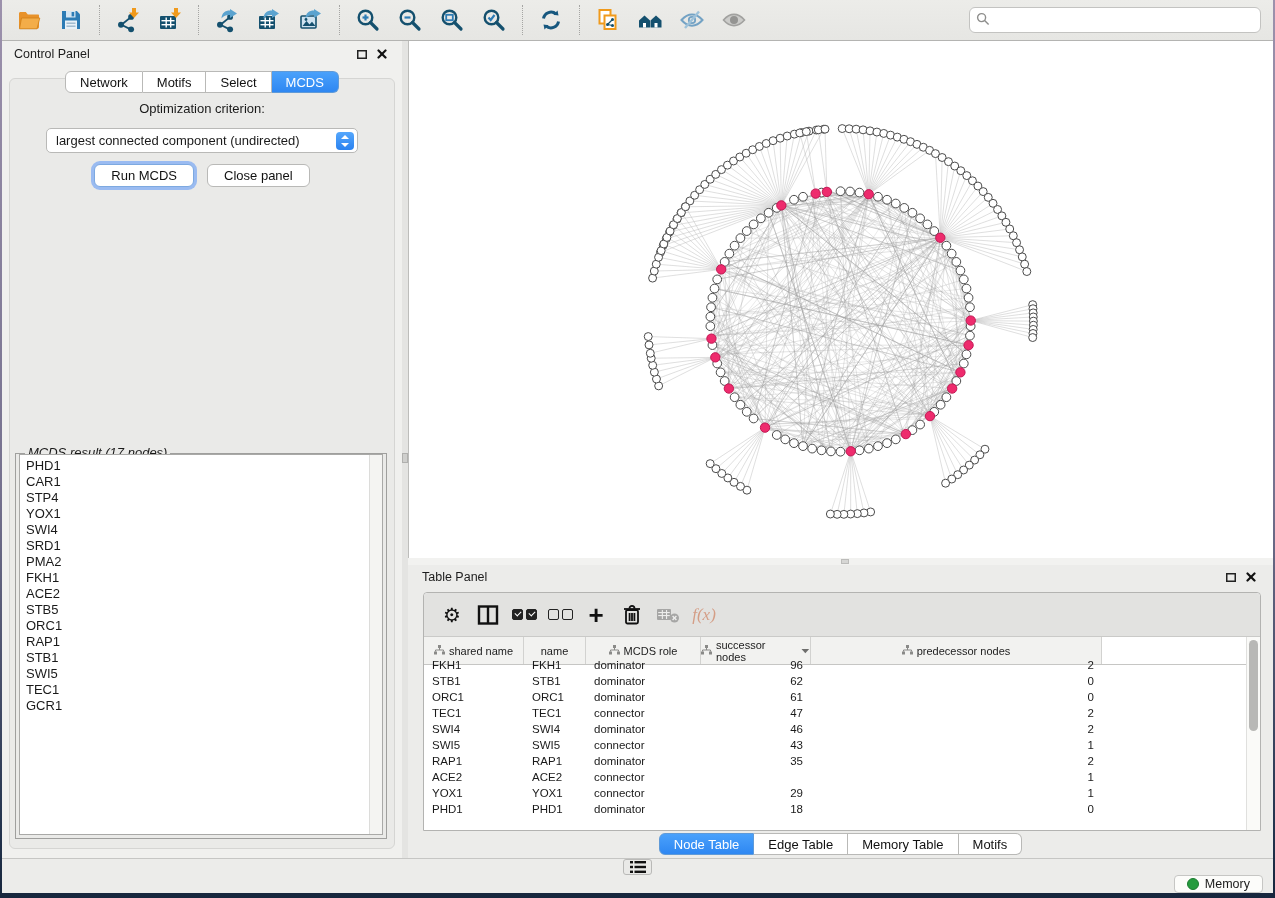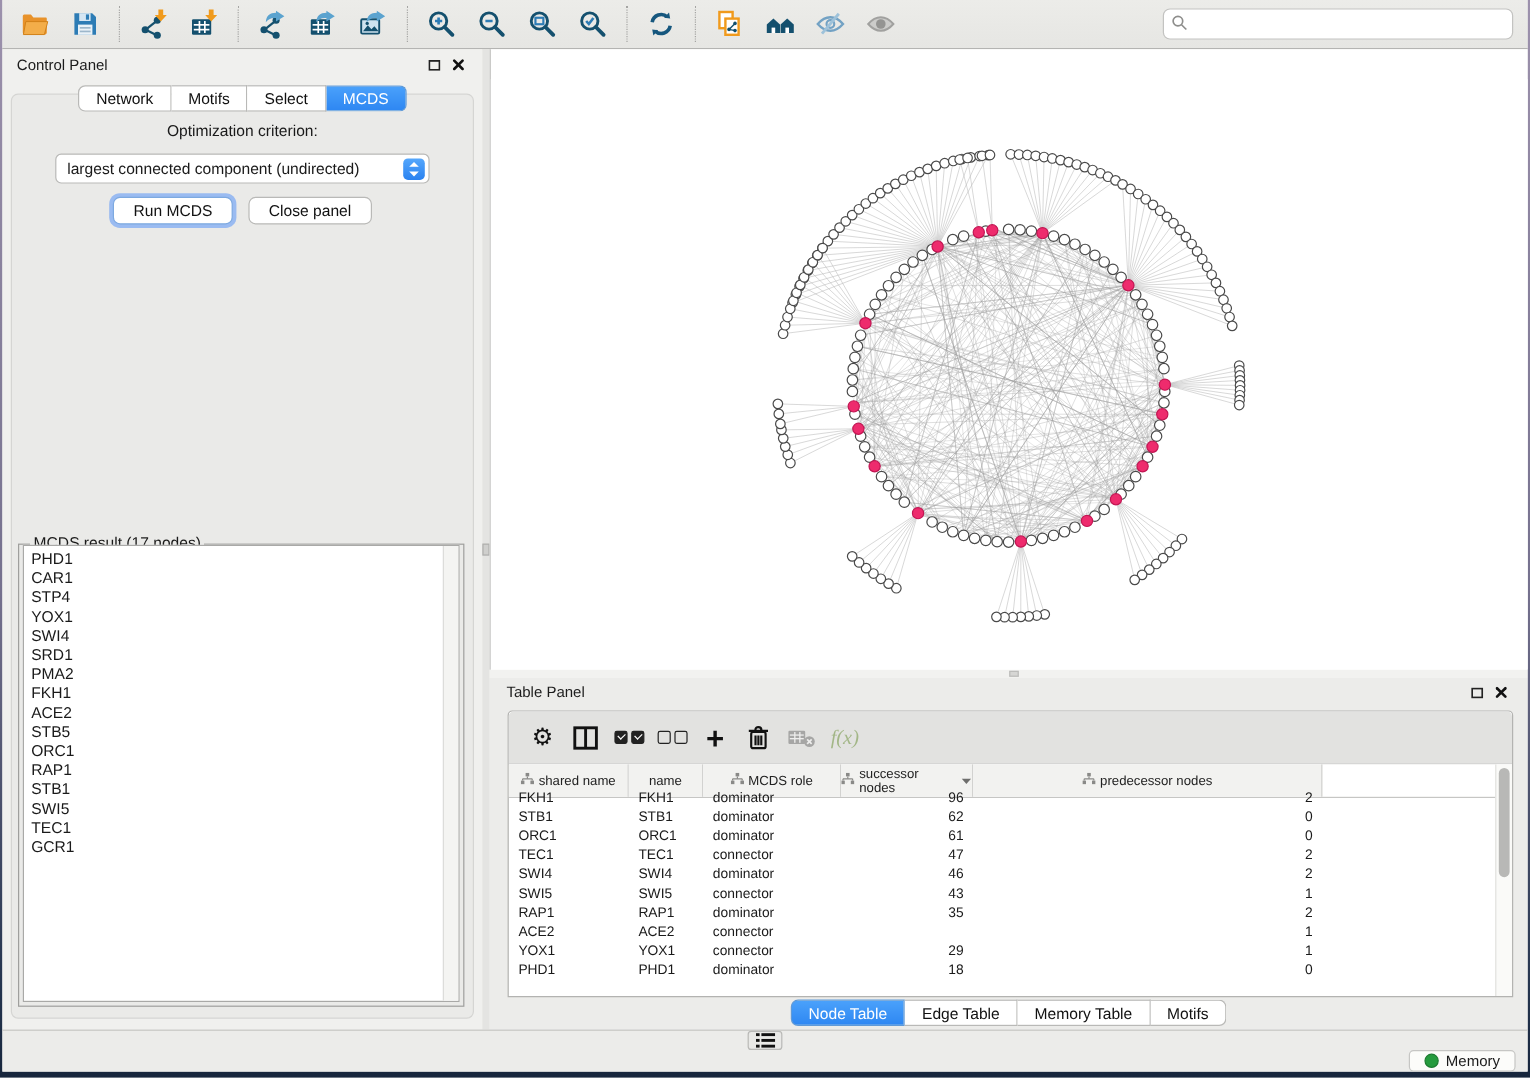--- a/index.html
+++ b/index.html
@@ -51,21 +51,21 @@
   .stepper .up, .stepper .dn { position:absolute; left:50%; transform:translateX(-50%);
     width:0; height:0; border-left:4px solid transparent; border-right:4px solid transparent; }
   .stepper .up { top:3px; border-bottom:4px solid #fff; }
   .stepper .dn { bottom:3px; border-top:4px solid #fff; }
   .btn-row { display:flex; justify-content:center; gap:13px; margin-top:11px; }
   .mac-btn { height:23px; padding:0 16px; background:#fff; border:1px solid #b9b9b7;
     border-radius:6px; font-size:13px; font-family:inherit; color:#111; cursor:default; }
   .mac-btn.focused { box-shadow:0 0 0 3px rgba(87,148,247,.55); border-color:#7da9e0; }
   .result-box { position:absolute; left:5px; right:7px; top:366px; bottom:9px; }
   .fieldset { position:absolute; inset:8px 0 0 0; border:1px solid #9f9f9d; }
-  .legend { position:absolute; top:0; left:10px; background:#eaeae8; padding:0 3px; font-size:13px; }
+  .legend { position:absolute; top:0; left:10px; background:#eaeae8; padding:0 3px; font-size:13px;font-style:italic; }
   .listbox { position:absolute; inset:9px 4px 4px 4px; background:#fff; border:1px solid #a9a9a7;
     font-size:13px; overflow:hidden; }
   .listbox .inner { position:absolute; inset:0 13px 0 0; padding:3px 0 0 6px; }
   .listbox .track { position:absolute; top:0; bottom:0; right:0; width:13px; background:#f4f4f2;
     border-left:1px solid #dcdcda; }
   .list-item { height:16px; line-height:16px; }
 
   
   .v-split { position:absolute; left:400px; width:6px; top:41px; bottom:35px; background:#e4e4e2; }
   .v-split .grip { position:absolute; top:412px; left:0; width:6px; height:10px;
@@ -91,21 +91,21 @@
   .tp-head { height:24px; display:flex; align-items:center; padding:0 14px; }
   .tp-container { position:absolute; left:15px; right:12px; top:27px; height:239px;
     background:#fff; border:1px solid #b3b3b1; border-radius:4px 4px 0 0; }
   .tp-toolbar { height:44px; background:#e2e2e0; border-bottom:1px solid #cacac8;
     border-radius:4px 4px 0 0; display:flex; align-items:center; padding:0 10px; gap:0; }
   .tp-tool { height:34px; min-width:36px; display:flex; align-items:center; justify-content:center; }
   .tp-tool.disabled { opacity:.42; }
   .gear-glyph { font-size:20px; line-height:1; color:#111; }
   .plus-glyph { font-size:26px; font-weight:bold; line-height:1; color:#111; }
   .fx-glyph { font-family:"Liberation Serif","DejaVu Serif",serif; font-style:italic;
-    font-size:17px; color:#4d7c0f; }
+    font-size:17px; color:#c2410c; }
   .cb-pair { display:flex; gap:3px; }
   .cb { width:11px; height:11px; border:1.5px solid #222; border-radius:2px; }
   .cb.checked { background:#222; position:relative; }
   .cb.checked:after { content:""; position:absolute; left:2px; top:1px; width:5px; height:3px;
     border-left:1.6px solid #fff; border-bottom:1.6px solid #fff; transform:rotate(-45deg); }
   .grid-head { position:absolute; left:0; right:0; top:44px; height:20px; }
   .grid-head .cols { display:flex; height:28px; border-bottom:1px solid #c6c6c4; }
   .gh-cell { background:#f2f2f0; border-right:1px solid #d2d2d0; display:flex; align-items:center;
     justify-content:center; gap:4px; font-size:11px; color:#222; overflow:hidden; }
   .gh-cell .sorticon { margin-left:2px; }

